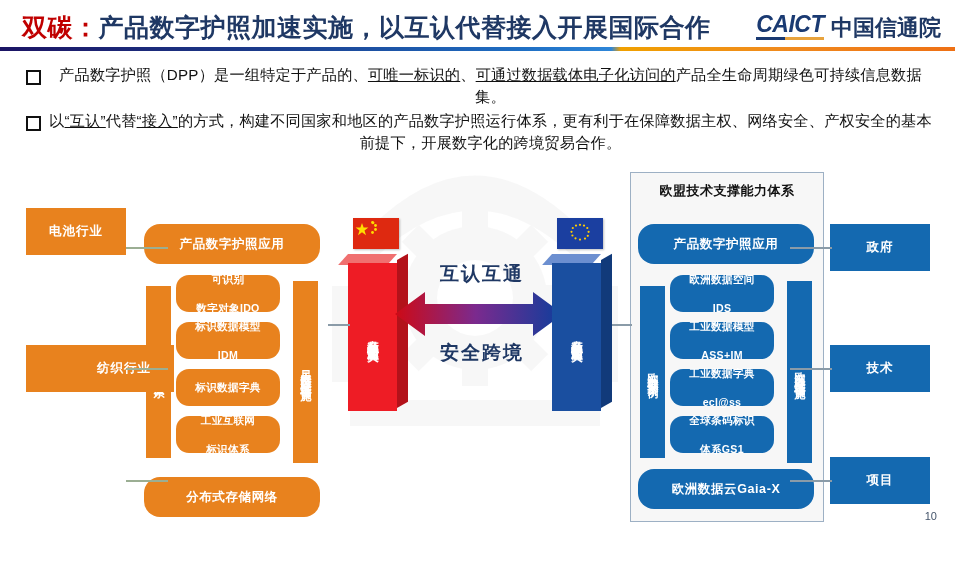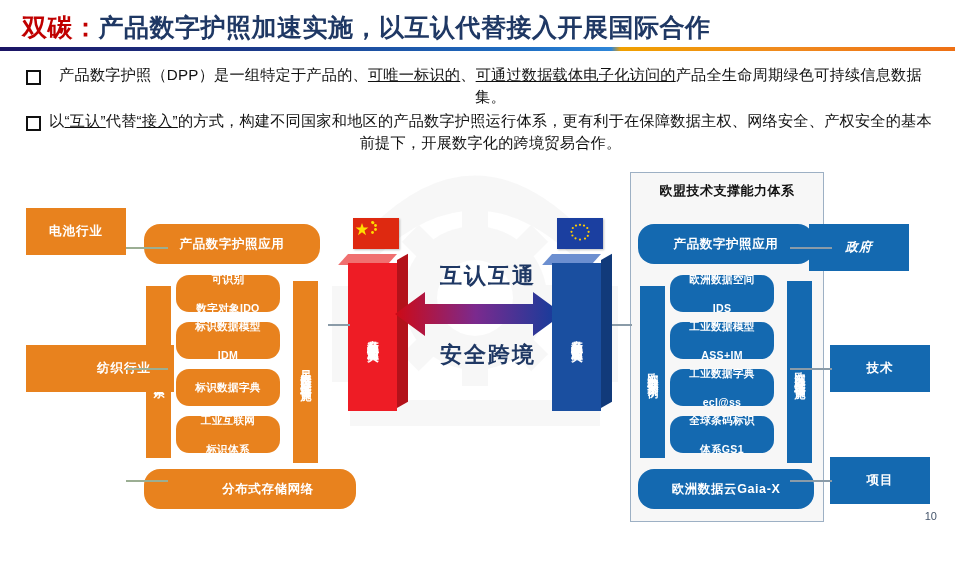--- a/index.html
+++ b/index.html
@@ -160,35 +160,42 @@
     writing-mode: vertical-rl; text-orientation: upright;
     line-height: 15px; letter-spacing: 1px;
   }
   .pillar-side {
     position: absolute; width: 11px;
   }
 
   
   #arrow-svg { position: absolute; left: 395px; top: 122px; }
   .arrow-label {
-    position: absolute; font-size: 22px; font-weight: bold; color: #1F3864;
+    position: absolute; font-size: 19px; font-weight: bold; color: #1F3864;
     letter-spacing: 2px; white-space: nowrap;
   }
 
   #page-number {
     position: absolute; right: 18px; top: 510px;
     font-size: 11px; color: #44546A;
   }
 </style>
 </head>
 <body>
 
 <div id="header">
   <div id="title-line">
     <span class="title-red">双碳：</span><span class="title-navy">产品数字护照加速实施，以互认代替接入开展国际合作</span>
+  </div>
+  <div id="logo-block">
+    <div id="logo-caict">
+      <span>CAICT</span>
+      <div id="logo-underline"></div>
+    </div>
+    <div id="logo-cn">中国信通院</div>
   </div>
 </div>
 <div id="rule"></div>
 
 <div id="bullets">
   <div class="bullet-row">
     <div class="bullet-mark"></div>
     <div class="bullet-text" id="bullet-0"><span>产品数字护照（DPP）是一组特定于产品的、</span><span class="u">可唯一标识的</span><span>、</span><span class="u">可通过数据载体电子化访问的</span><span>产品全生命周期绿色可持续信息数据集。</span></div>
   </div>
   <div class="bullet-row">
@@ -235,21 +242,21 @@
     <span>IDM</span>
   </div>
   <div class="pill orange-fill" style="left:176px; top:201px;">
     <span>标识数据字典</span>
   </div>
   <div class="pill orange-fill" style="left:176px; top:248px;">
     <span>工业互联网</span>
     <span>标识体系</span>
   </div>
 
-  <div class="appbar orange-fill" style="left:144px; top:301px;padding-left:36px;">分布式存储网络</div>
+  <div class="appbar orange-fill" style="left:144px; top:309px;">分布式存储网络</div>
 
   <div class="catbox orange-fill" style="left:26px; top:40px;text-align:center;">电池行业</div>
   <div class="catbox orange-fill" style="left:26px; top:177px;padding-left:48px;">纺织行业</div>
 
   <div class="conn conn-olive" style="left:126px; top:79px; width:42px;"></div>
   <div class="conn conn-olive" style="left:126px; top:200px; width:42px;"></div>
   <div class="conn conn-olive" style="left:126px; top:312px; width:42px;"></div>
 
   <div class="pillar-wrap" style="left:348px; top:50px;">
 
@@ -324,21 +331,21 @@
     <span>工业数据字典</span>
     <span>ecl@ss</span>
   </div>
   <div class="pill blue-fill" style="left:670px; top:248px;">
     <span>全球条码标识</span>
     <span>体系GS1</span>
   </div>
 
   <div class="appbar blue-fill" style="left:638px; top:301px;">欧洲数据云Gaia-X</div>
 
-  <div class="catbox blue-fill" style="left:809px; top:56px;font-style:italic;">政府</div>
+  <div class="catbox blue-fill" style="left:830px; top:56px;">政府</div>
   <div class="catbox blue-fill" style="left:830px; top:289px;">项目</div>
   <div class="catbox blue-fill" style="left:830px; top:177px;">技术</div>
 
   <div class="conn" style="left:790px; top:79px; width:42px;"></div>
   <div class="conn" style="left:790px; top:200px; width:42px;"></div>
   <div class="conn" style="left:790px; top:312px; width:42px;"></div>
 
   <div class="conn" style="left:328px; top:156px; width:22px;"></div>
   <div class="conn" style="left:612px; top:156px; width:20px;"></div>
 </div>

